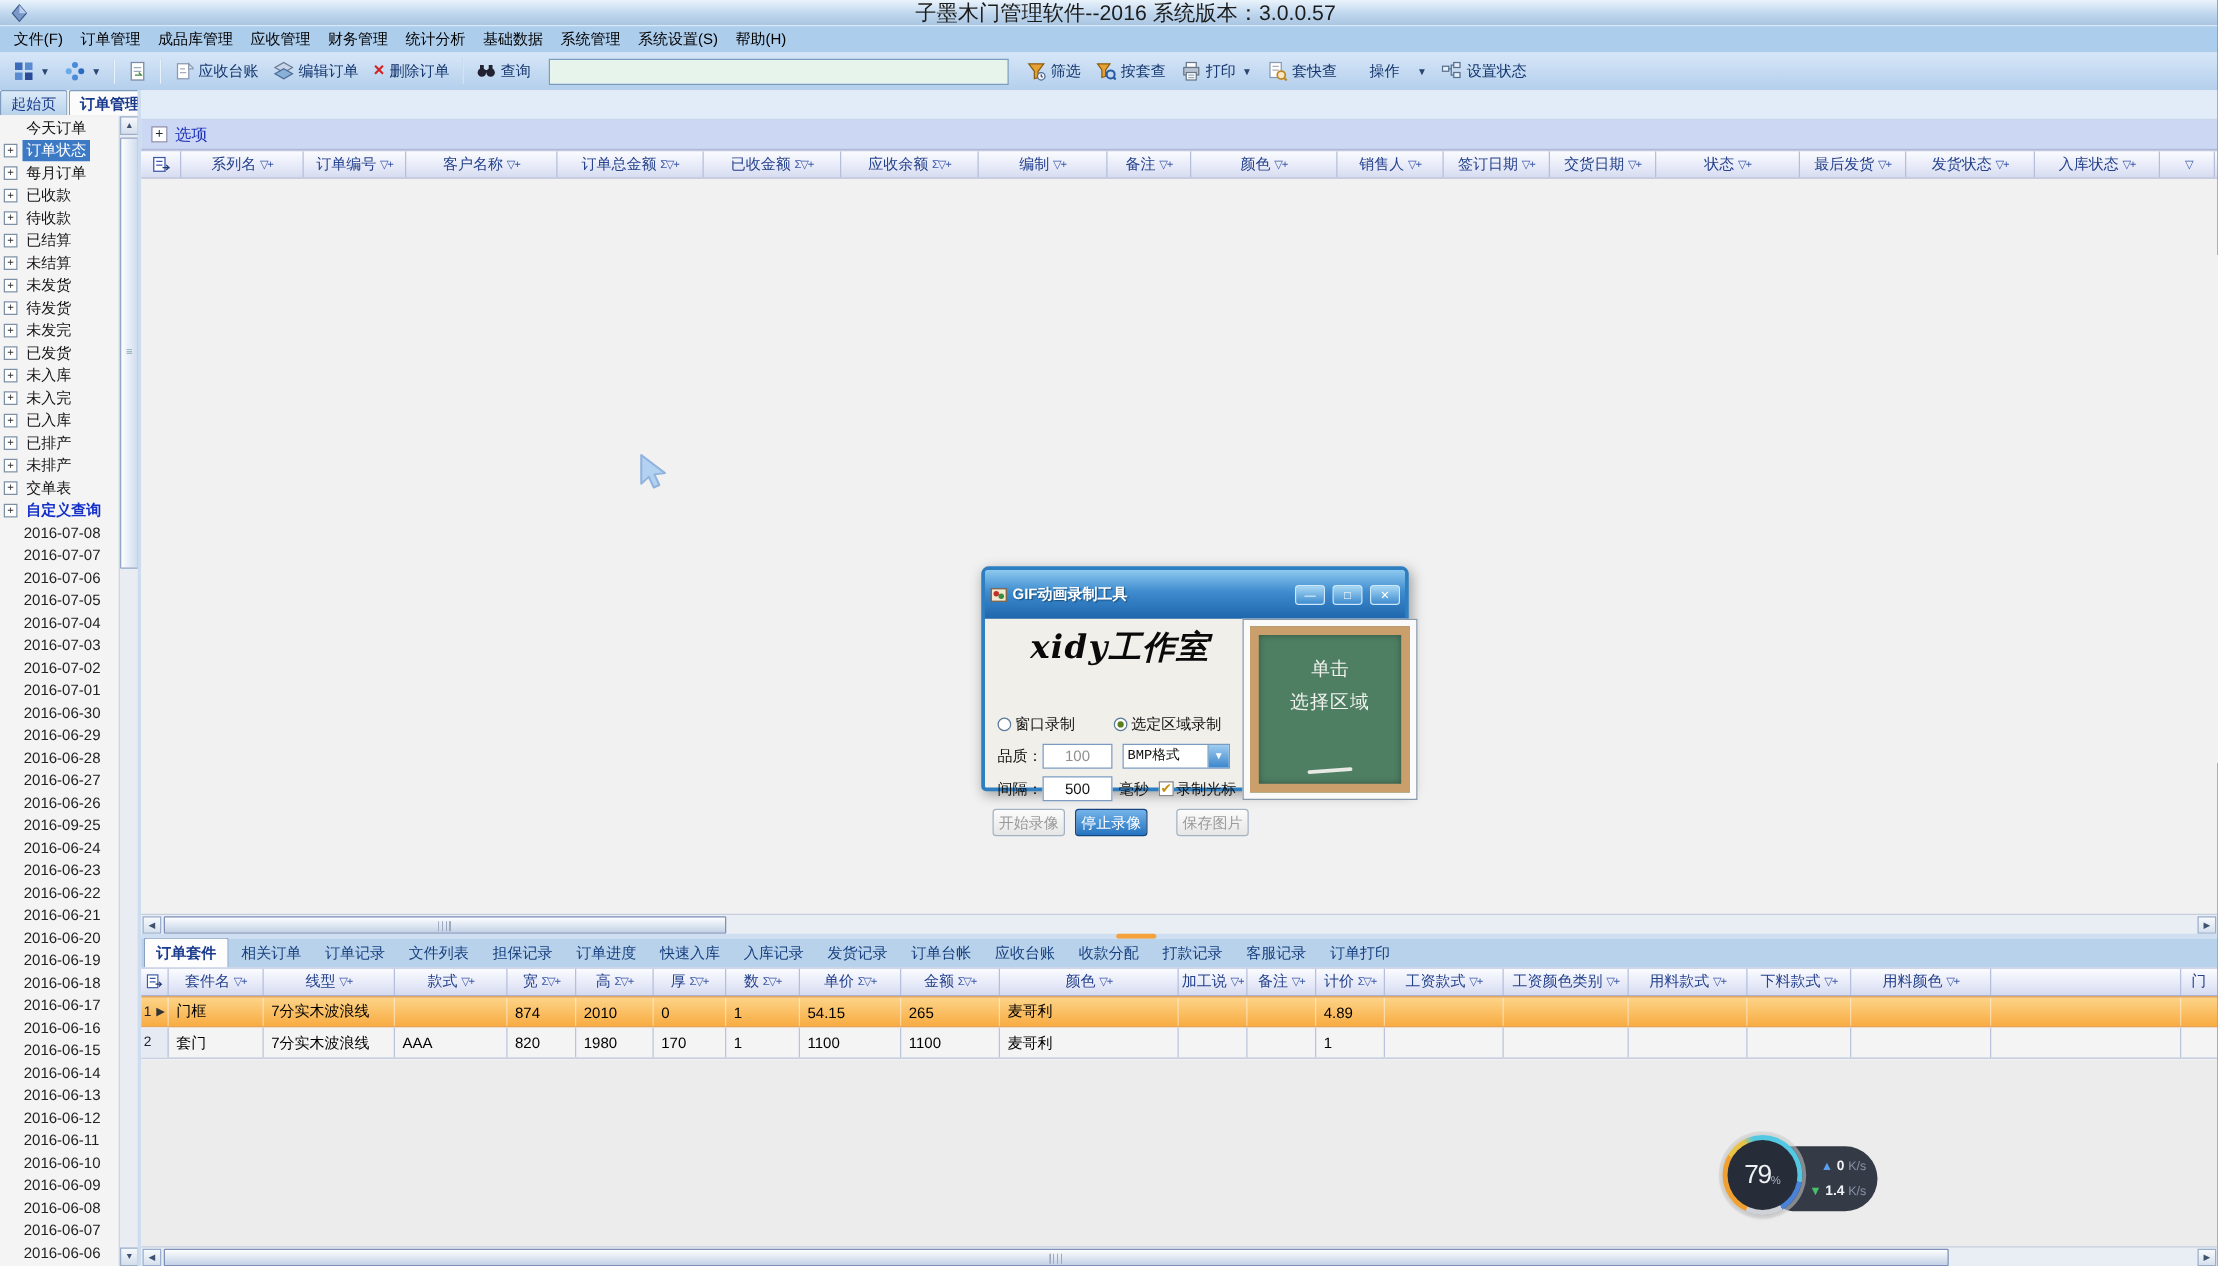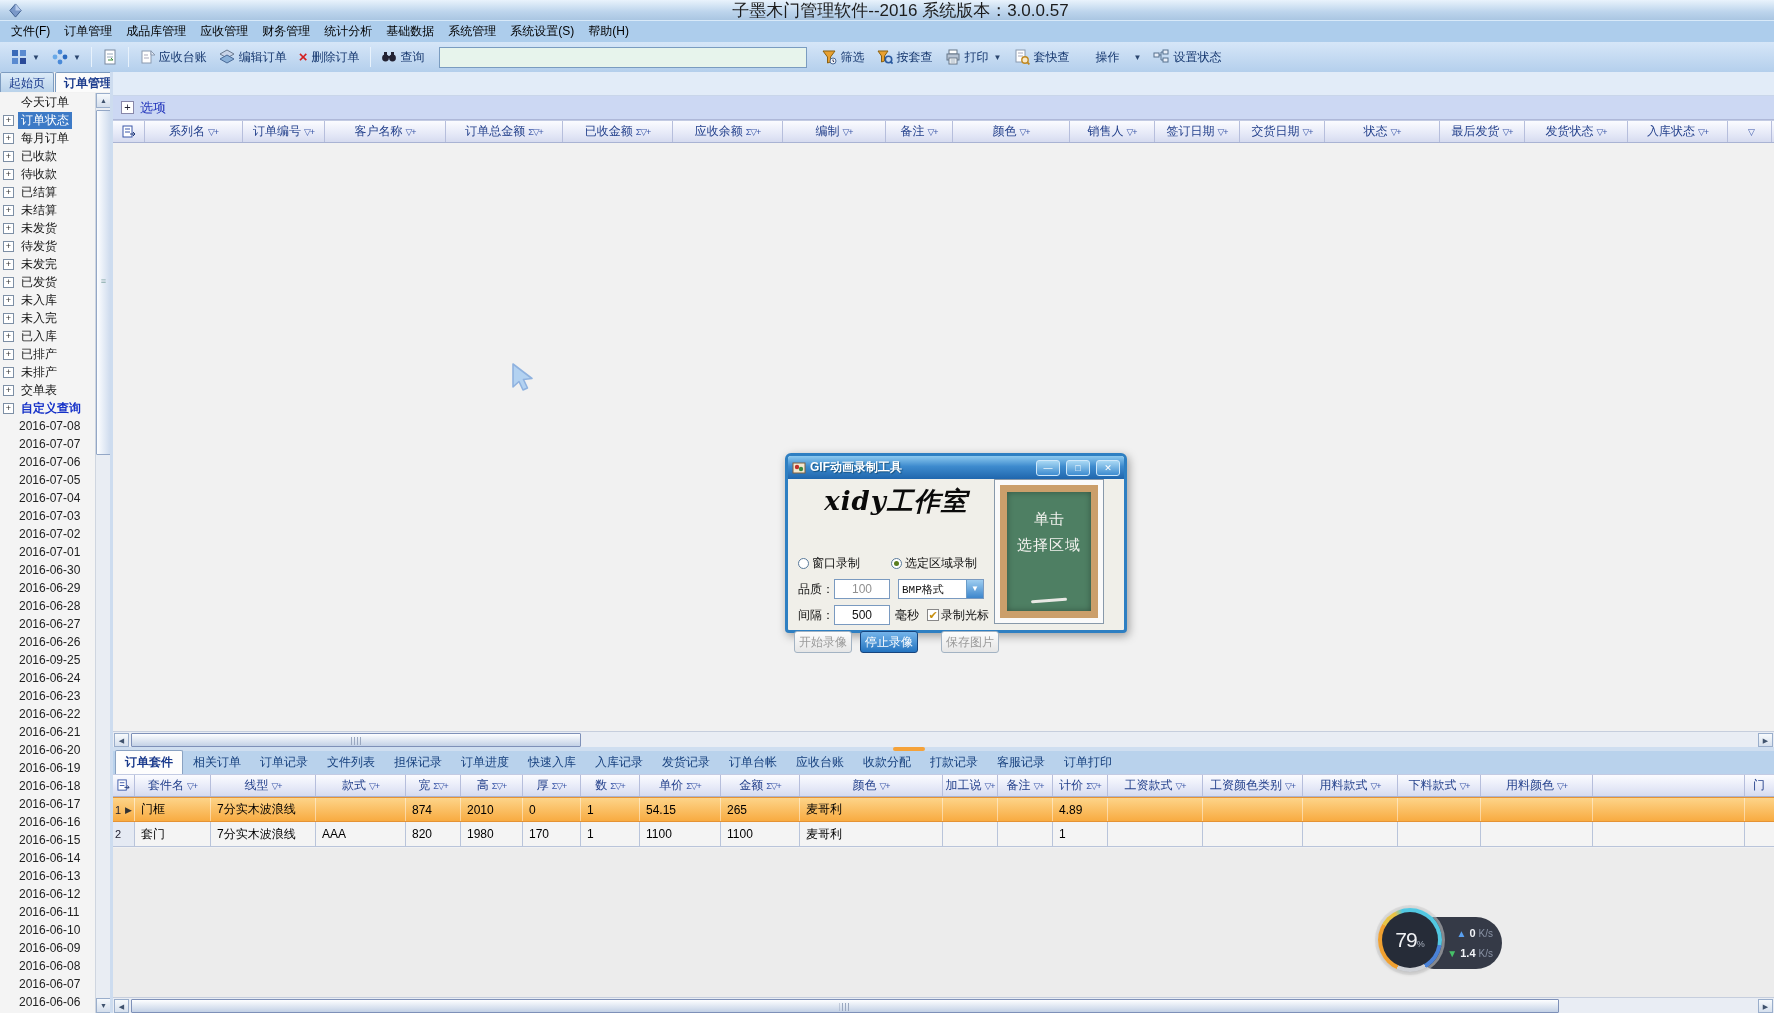--- a/index.html
+++ b/index.html
@@ -129,44 +129,44 @@
   .row-sel .marker{font-size:9px;color:#333}
   .row-plain{top:750px;background:#f4f4f4;border-bottom:1px solid #b9c4da}
   .row-plain .bcell{border-right:1px solid #b9c4da}
   .row-plain .num{background:#e5eaf3}
   .bbody{position:absolute;left:0;right:0;top:776px;height:149px;background:#ececec}
   .hscroll2{top:925px}
   
   .gif-dialog{position:absolute;left:785px;top:453px;width:342px;height:180px;
     border:3px solid #2e7fc2;border-radius:6px 6px 4px 4px;background:#f0efe9;
     box-shadow:2px 3px 10px rgba(0,0,0,.35);z-index:40}
-  .gif-title{height:23px;background:linear-gradient(#8cc9ef,#3e8bce 45%,#1f66ad);
+  .gif-title{height:39px;background:linear-gradient(#8cc9ef,#3e8bce 45%,#1f66ad);
     border-radius:3px 3px 0 0;display:flex;align-items:center;padding:3px 4px;gap:4px}
   .gif-title-text{color:#fff;font-weight:bold;font-size:12px;text-shadow:1px 1px 1px #14507e;flex:1}
   .win-btn{width:24px;height:16px;border:1px solid #cfe8fa;border-radius:3px;
     background:linear-gradient(#a8d8f4,#3e8cd0);color:#fff;font-size:9px;line-height:14px;text-align:center;margin-left:2px}
   .gif-body{position:relative;height:151px}
   .studio{position:absolute;left:8px;top:5px;width:200px;text-align:center;
     font-family:"DejaVu Serif","Liberation Serif",serif;font-style:italic;font-weight:bold;
     font-size:26px;color:#0a0a0a;letter-spacing:1px;white-space:nowrap}
   .gif-row{position:absolute;display:flex;align-items:center;font-size:12px;color:#111}
   .radio{width:11px;height:11px;border:1px solid #5a7a9a;border-radius:50%;background:#fff;margin-right:3px;position:relative;flex:0 0 auto}
   .radio.on::after{content:"";position:absolute;left:2px;top:2px;width:5px;height:5px;border-radius:50%;background:#5a7d1e}
   .gif-input{height:20px;border:1px solid #7a9ac0;background:#fff;text-align:center;font-size:12px;width:56px}
   .gif-input.dim{color:#909090}
-  .combo{width:86px;height:20px;border:1px solid #7a9ac0;background:#fff;display:flex;align-items:center}
+  .combo{width:86px;height:20px;border:1px solid #7a9ac0;background:#fff;display:flex;}
   .combo .val{flex:1;padding-left:3px;font-size:11px;font-family:"Liberation Mono","DejaVu Sans Mono",monospace}
   .combo .drop{width:17px;height:18px;background:linear-gradient(#9ecdf0,#3d86cc);border-left:1px solid #6a9cc8;
     color:#fff;font-size:8px;text-align:center;line-height:17px}
   .checkbox{width:12px;height:12px;border:1px solid #888;background:#fff;font-size:11px;line-height:11px;
     text-align:center;color:#c89010;font-weight:bold;margin:0 2px 0 8px;flex:0 0 auto}
   .gif-btn{position:absolute;width:58px;height:22px;border-radius:3px;font-size:12px;text-align:center;line-height:20px}
   .gif-btn.off{background:linear-gradient(#fcfcfc,#e6e6e6);border:1px solid #a3b3c3;color:#9a9a9a}
   .gif-btn.on{background:linear-gradient(#74b4ea,#2474c0);border:1px solid #16447e;color:#fff}
-  .board-frame{position:absolute;left:206px;top:0px;width:110px;height:145px;border:1px solid #8899aa;background:#fafafa;padding:5px}
+  .board-frame{position:absolute;left:206px;top:0px;width:140px;height:145px;border:1px solid #8899aa;background:#fafafa;padding:5px}
   .board{width:100%;height:100%;border:7px solid #cb9f6b;background:#4e7f63;position:relative;
     box-shadow:inset 0 0 6px rgba(0,0,0,.35)}
   .board .l1{position:absolute;top:18px;width:100%;text-align:center;color:#f2f2ee;font-size:15px}
   .board .l2{position:absolute;top:44px;width:100%;text-align:center;color:#f2f2ee;font-size:15px;letter-spacing:1px}
   .board .chalk{position:absolute;left:50%;bottom:9px;width:36px;height:3px;background:#e8e8e4;border-radius:2px;transform:translateX(-50%) rotate(-4deg)}
   
   .net{position:absolute;left:1378px;top:908px;width:132px;height:70px;z-index:50}
   .net-pill{position:absolute;left:44px;top:9px;width:80px;height:52px;background:rgba(41,47,61,.94);
     border-radius:12px 26px 26px 12px;display:flex;flex-direction:column;justify-content:space-evenly;padding:2px 9px 2px 22px}
   .net-row{display:flex;align-items:center;justify-content:flex-end;gap:3px;font-size:11px}

